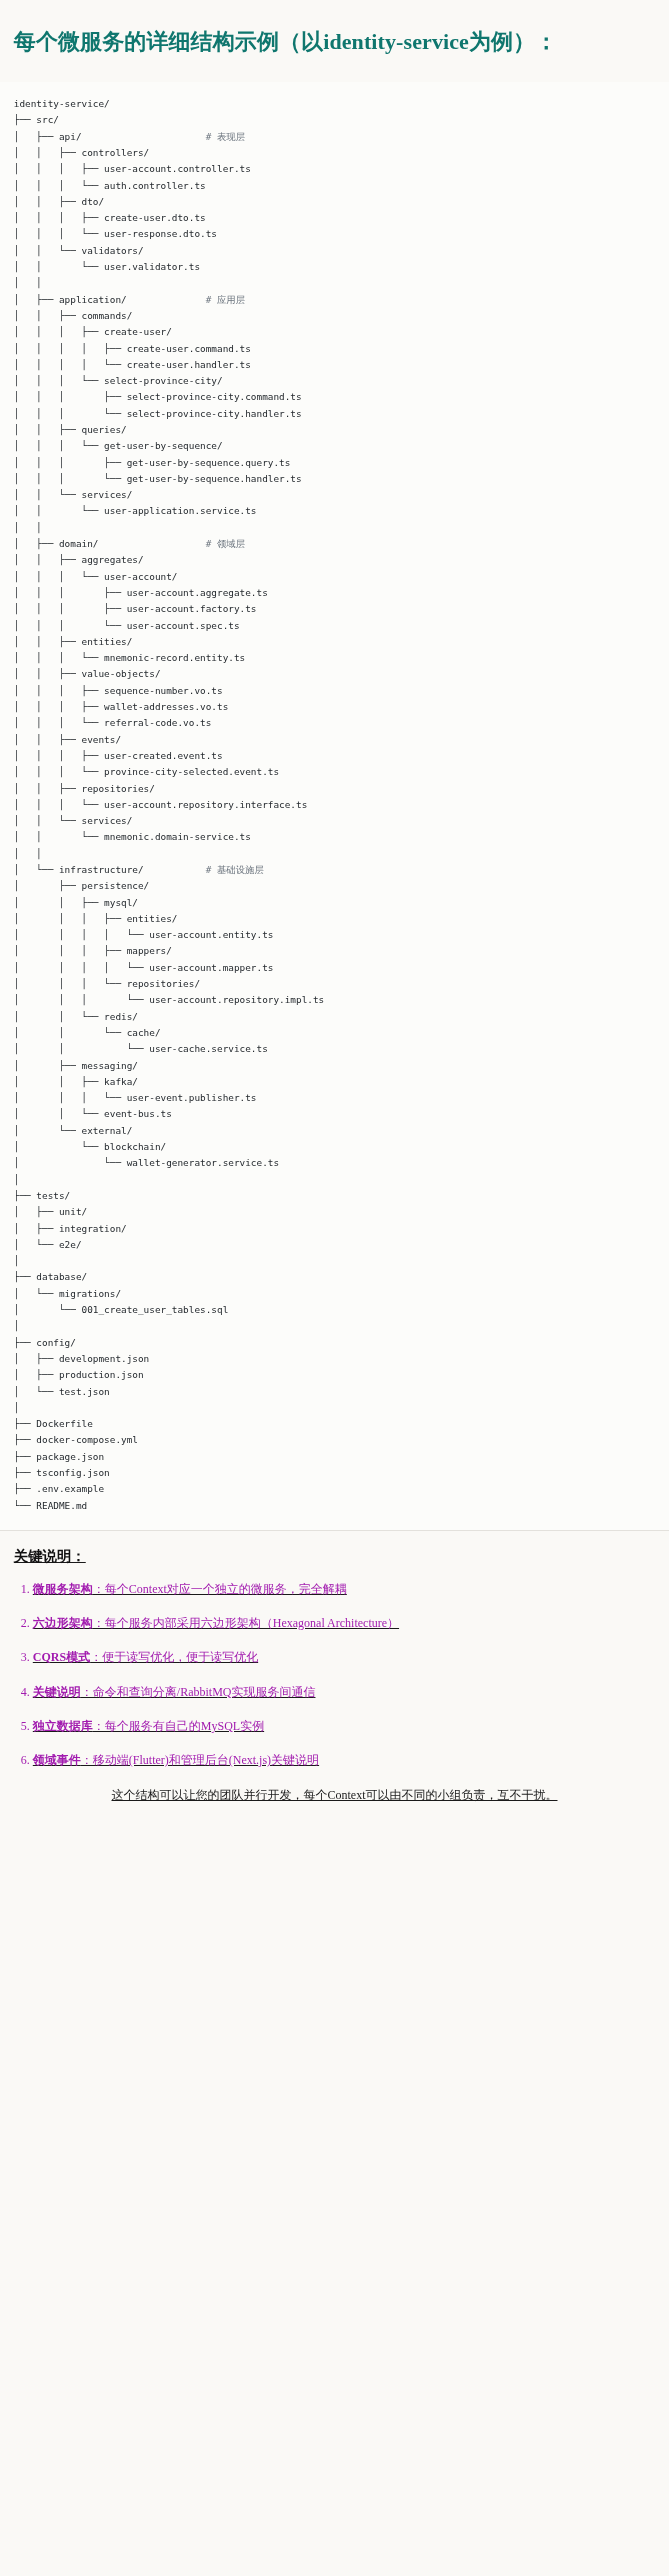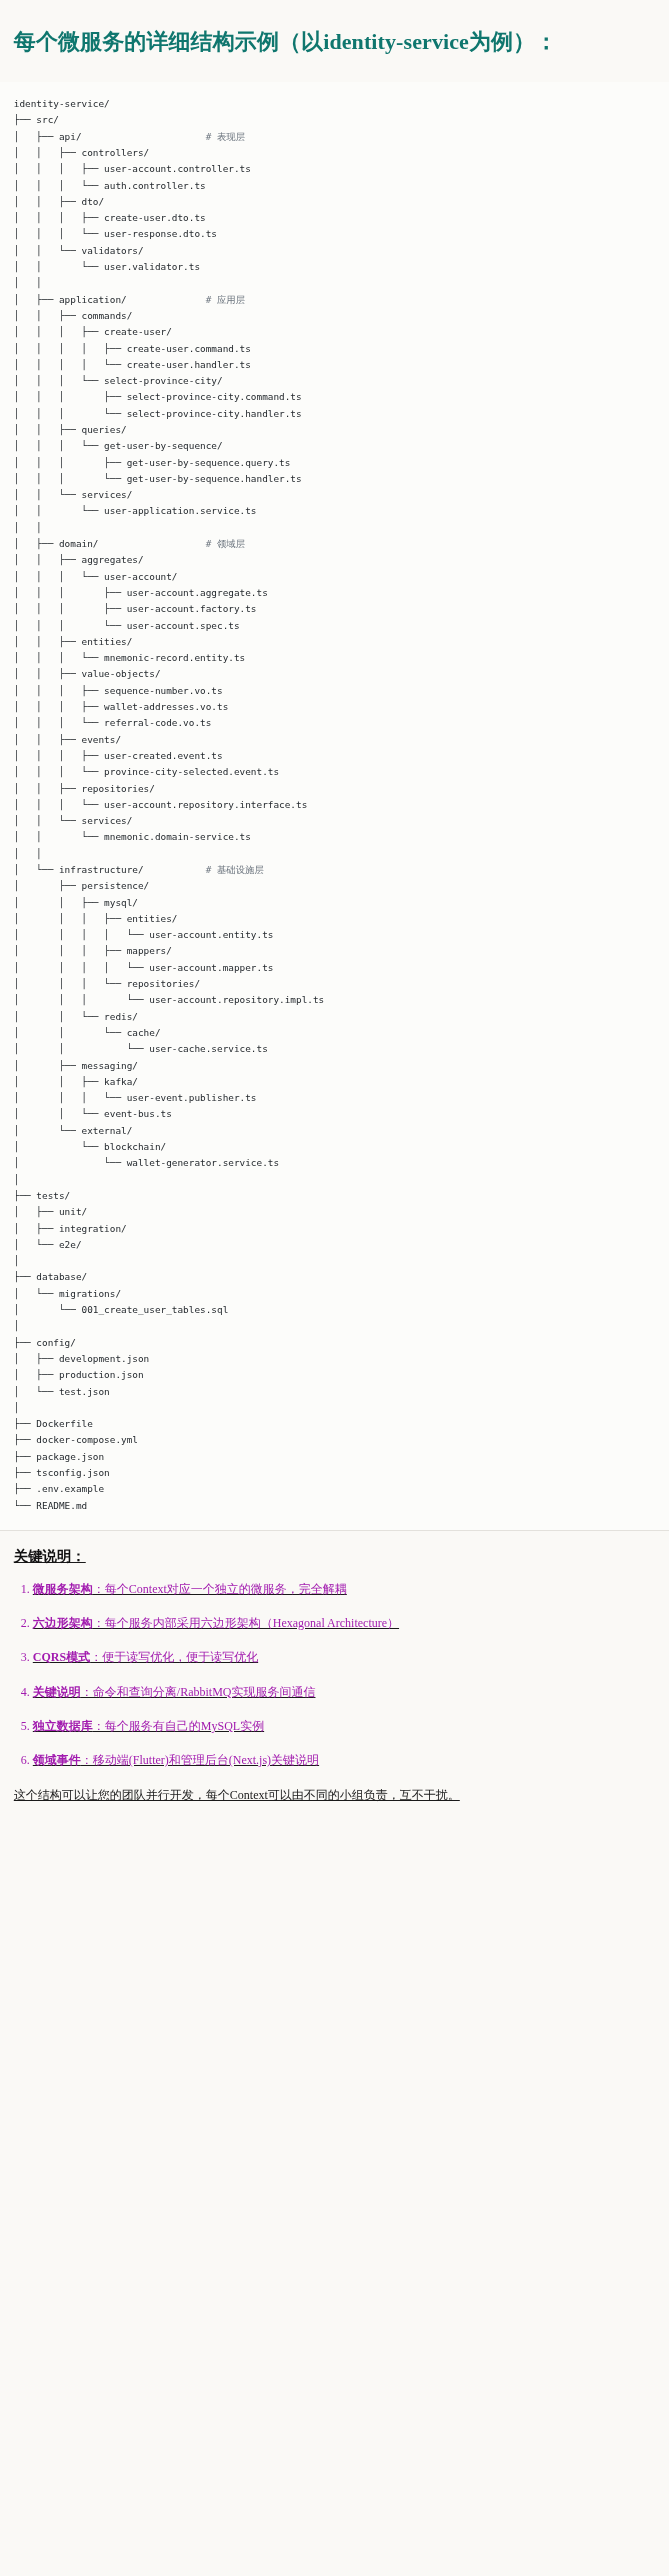--- a/index.html
+++ b/index.html
@@ -77,20 +77,21 @@
   }
   ol.note-list li b {
     font-weight: bold;
   }
   .closing {
     font-family: "Liberation Serif", serif;
     font-size: 12px;
     line-height: 1.55;
     color: #1a1a1a;
     margin: 5px 0 0 0;
+    text-align: center;
   }
 </style>
 </head>
 <body>
 
 <div class="page">
 
   <h1 class="doc-title">每个微服务的详细结构示例（以identity-service为例）：</h1>
 
   <div class="rule"></div>

